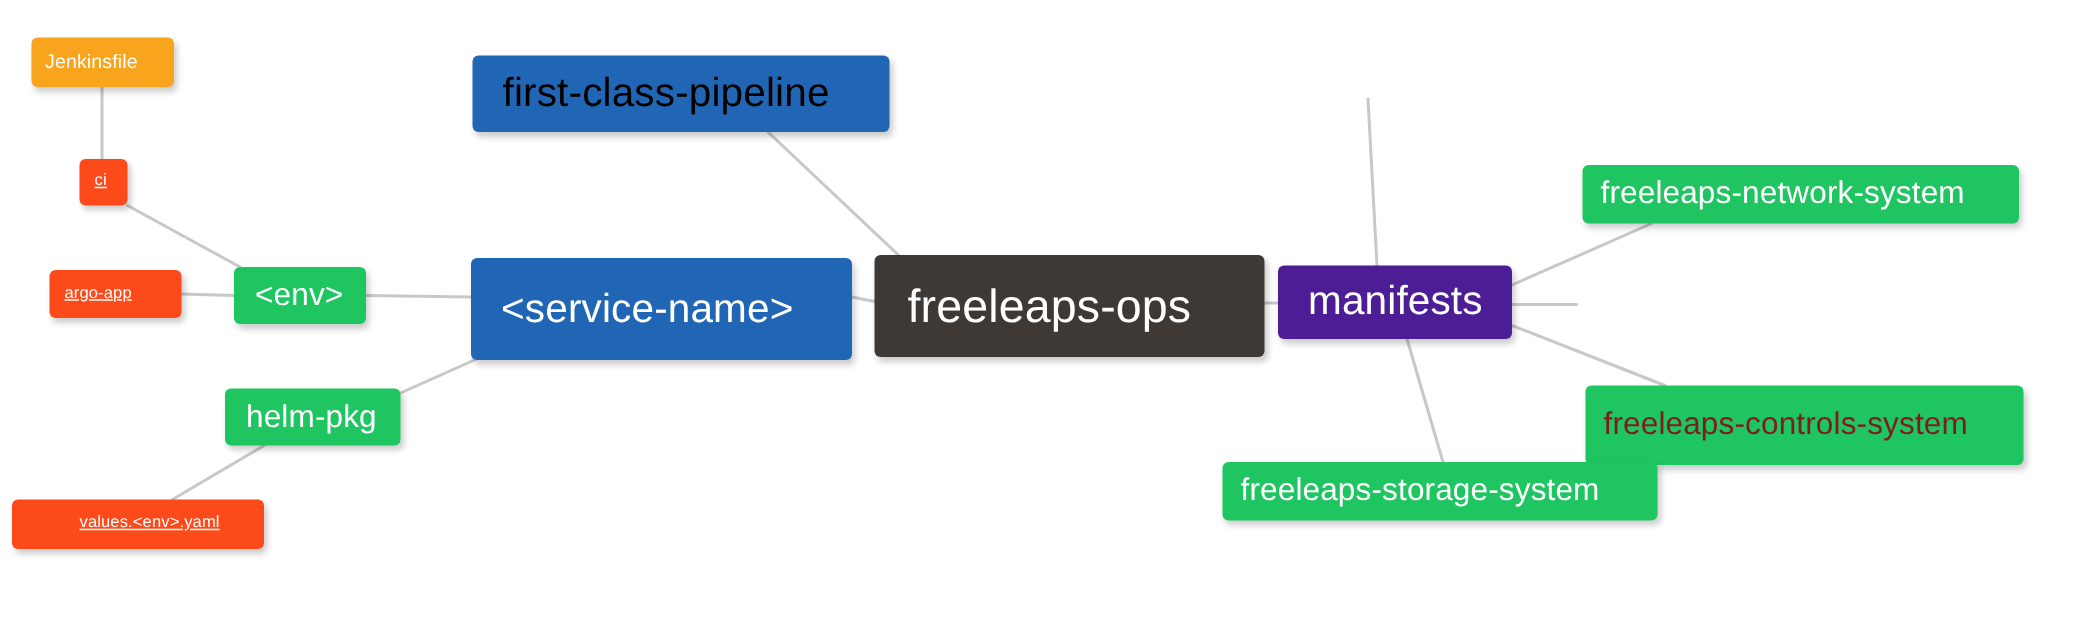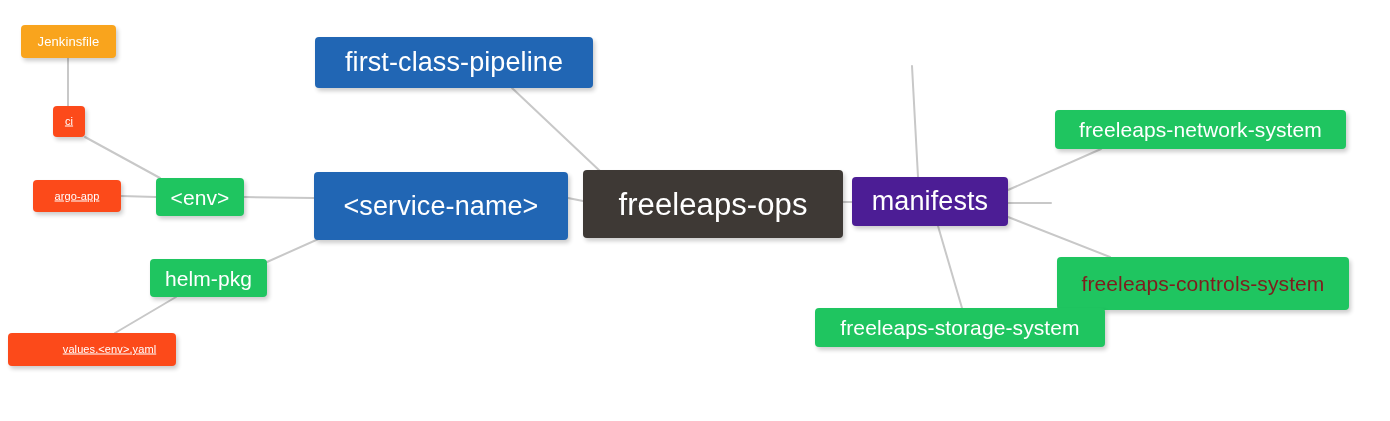--- a/index.html
+++ b/index.html
@@ -30,21 +30,21 @@
     left: 0;
     top: 0;
     width: 1390px;
     height: 421px;
   }
   .mm-node {
     position: absolute;
     box-sizing: border-box;
     display: flex;
     align-items: center;
-    justify-content: center;
+    justify-content: flex-start;
     border-radius: 4px;
     color: #ffffff;
     white-space: nowrap;
     line-height: 1;
     letter-spacing: 0.1px;
     box-shadow: 2px 3px 4px rgba(0,0,0,0.20);
     -webkit-font-smoothing: antialiased;
   }
   .mm-label {
     display: block;
@@ -78,21 +78,21 @@
       <line x1="1008" y1="217" x2="1110" y2="257" stroke="#c8c8c8" stroke-width="2" stroke-linecap="round"></line>
       <line x1="938" y1="226" x2="962" y2="308" stroke="#c8c8c8" stroke-width="2" stroke-linecap="round"></line>
     </svg>
   <div id="node-layer">
       <div class="mm-node tier-root" style="left: 583px; top: 170px; width: 260px; height: 68px; background: rgb(62, 57, 53); color: rgb(255, 255, 255);">
         <span class="mm-label">freeleaps-ops</span>
       </div>
       <div class="mm-node tier-big" style="left: 314px; top: 172px; width: 254px; height: 68px; background: rgb(33, 102, 180); color: rgb(255, 255, 255);">
         <span class="mm-label">&lt;service-name&gt;</span>
       </div>
-      <div class="mm-node tier-big" style="left: 315px; top: 37px; width: 278px; height: 51px; background: rgb(33, 102, 180); color: #ffffff;">
+      <div class="mm-node tier-big" style="left: 315px; top: 37px; width: 278px; height: 51px; background: rgb(33, 102, 180); color: #000000;">
         <span class="mm-label">first-class-pipeline</span>
       </div>
       <div class="mm-node tier-big" style="left: 852px; top: 177px; width: 156px; height: 49px; background: #4c1d95; color: rgb(255, 255, 255);">
         <span class="mm-label">manifests</span>
       </div>
       <div class="mm-node tier-mid" style="left: 156px; top: 178px; width: 88px; height: 38px; background: rgb(31, 197, 96); color: rgb(255, 255, 255);">
         <span class="mm-label">&lt;env&gt;</span>
       </div>
       <div class="mm-node tier-mid" style="left: 150px; top: 259px; width: 117px; height: 38px; background: rgb(31, 197, 96); color: rgb(255, 255, 255);">
         <span class="mm-label">helm-pkg</span>

